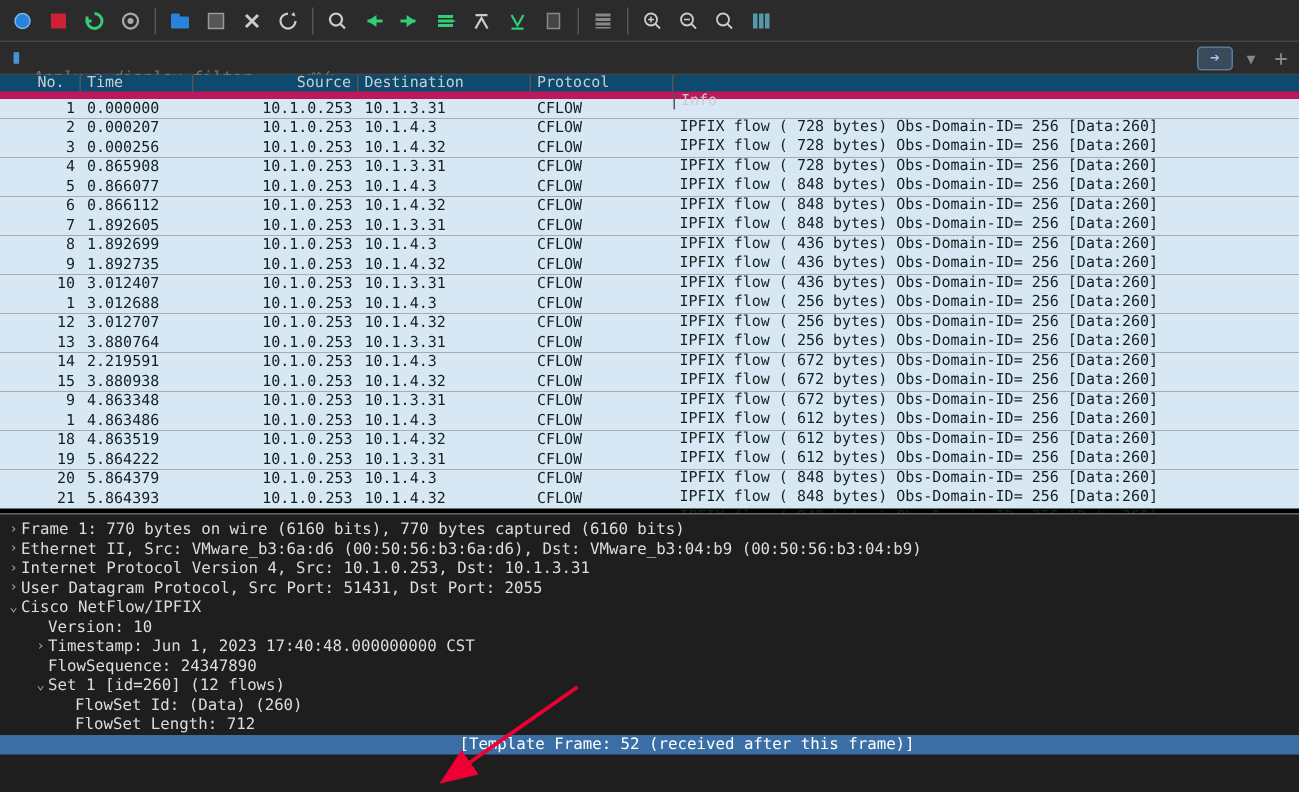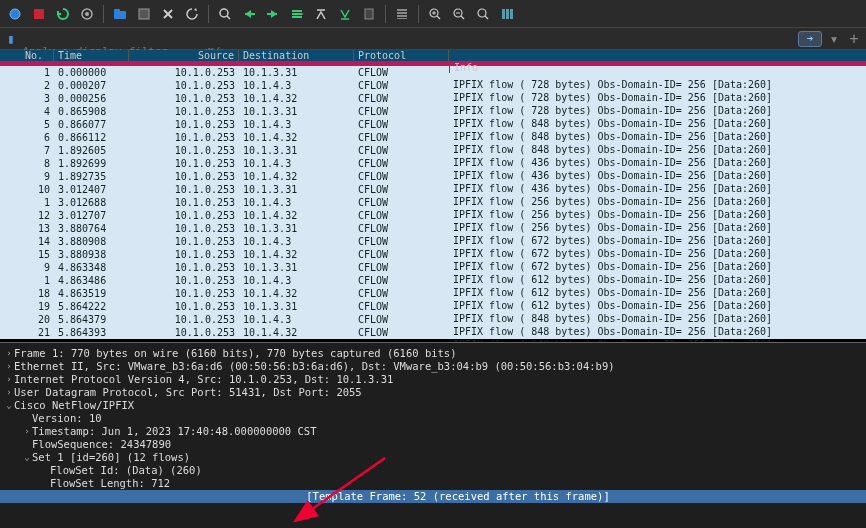--- a/index.html
+++ b/index.html
@@ -367,21 +367,21 @@
         <div class="td c-no">13</div>
         <div class="td c-time">3.880764</div>
         <div class="td c-src">10.1.0.253</div>
         <div class="td c-dst">10.1.3.31</div>
         <div class="td c-proto">CFLOW</div>
         <div class="td c-info">IPFIX flow ( 672 bytes) Obs-Domain-ID=  256 [Data:260]</div>
       </div>
       <div class="pkt-row">
         <div class="td c-expand"></div>
         <div class="td c-no">14</div>
-        <div class="td c-time">3.880908</div>
+        <div class="td c-time">2.219591</div>
         <div class="td c-src">10.1.0.253</div>
         <div class="td c-dst">10.1.4.3</div>
         <div class="td c-proto">CFLOW</div>
         <div class="td c-info">IPFIX flow ( 672 bytes) Obs-Domain-ID=  256 [Data:260]</div>
       </div>
       <div class="pkt-row">
         <div class="td c-expand"></div>
         <div class="td c-no">15</div>
         <div class="td c-time">3.880938</div>
         <div class="td c-src">10.1.0.253</div>

